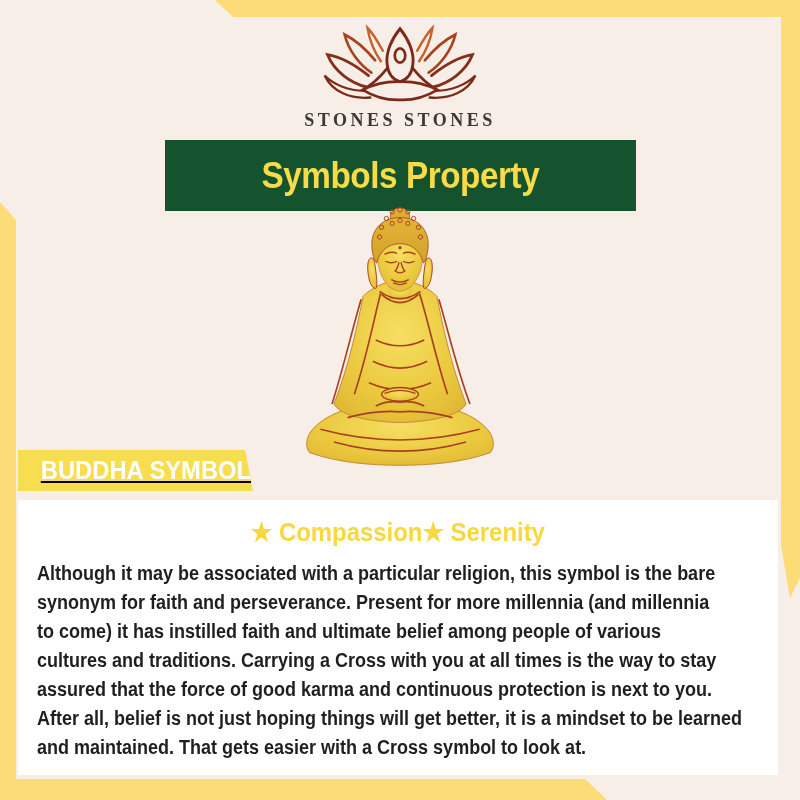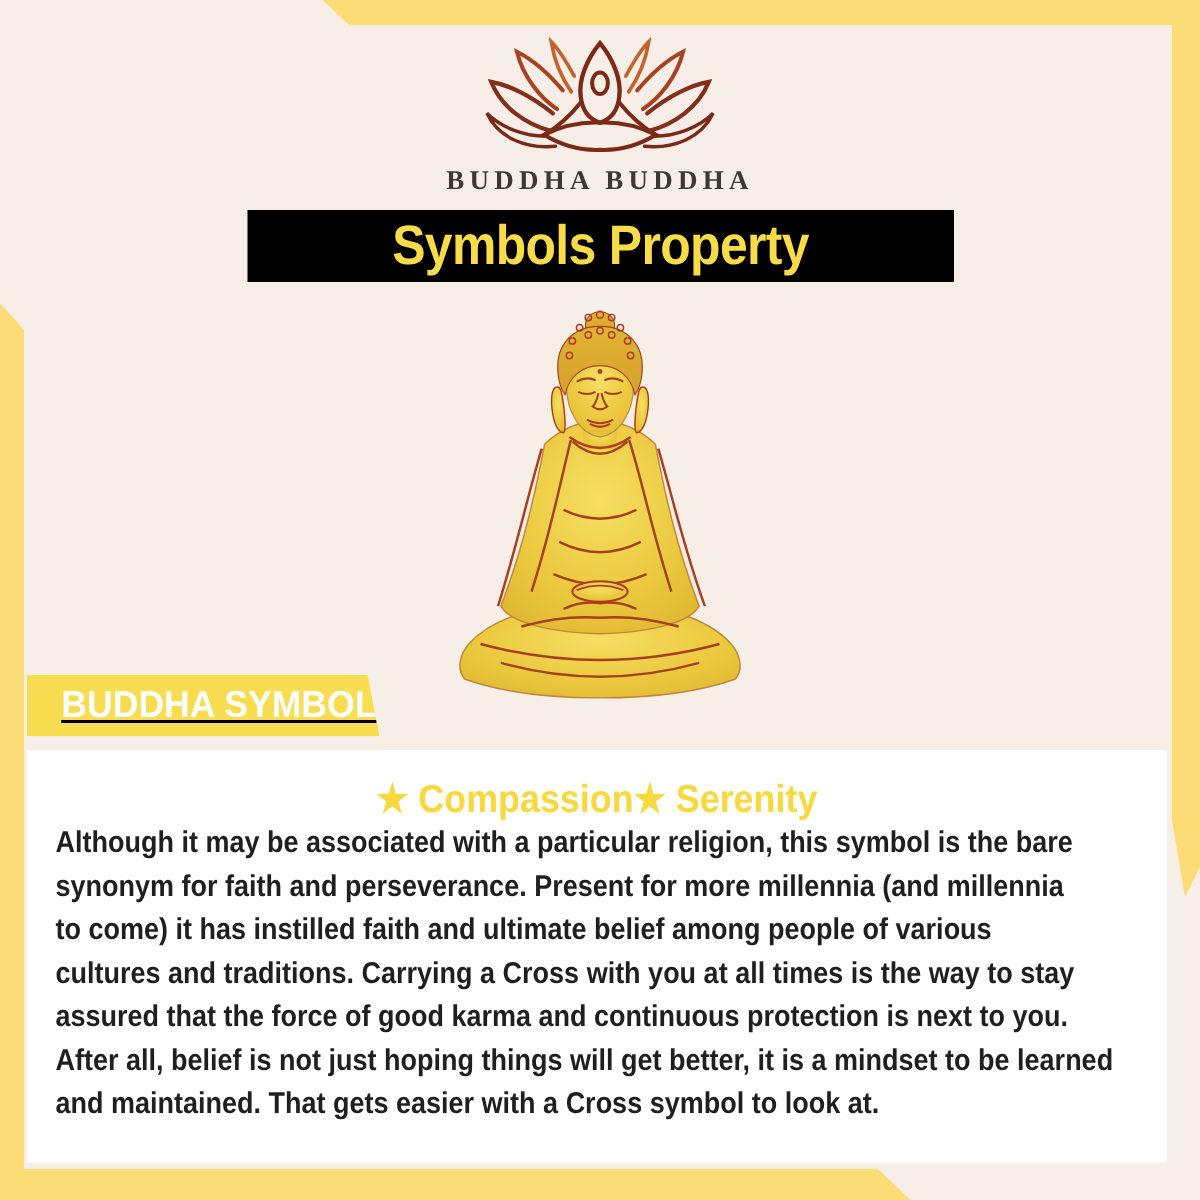--- a/index.html
+++ b/index.html
@@ -20,22 +20,22 @@
     clip-path:polygon(0 0,585px 0,607px 21px,0 21px);}
   
   #logo{position:absolute;left:315px;top:24px;width:170px;height:84px;}
   #brand-name{
     position:absolute;left:0;top:110px;width:800px;text-align:center;
     font-family:"Liberation Serif",serif;font-size:18px;font-weight:600;
     letter-spacing:3.5px;color:#3E3833;
   }
   
   #heading-band{
-    position:absolute;left:165px;top:140px;width:471px;height:48px;
-    background:#000000;display:flex;align-items:center;justify-content:center;
+    position:absolute;left:165px;top:140px;width:471px;height:71px;
+    background:#14532d;display:flex;align-items:center;justify-content:center;
   }
   #heading-band .title{
     font-size:37px;font-weight:bold;color:#F8DB48;letter-spacing:-.5px;
     transform:scaleX(.9);white-space:nowrap;
   }
   
   #buddha{position:absolute;left:283px;top:202px;width:234px;height:272px;}
   
   #badge{
     position:absolute;left:18px;top:450px;width:236px;height:41px;
@@ -49,21 +49,21 @@
   
   #content{
     position:absolute;left:18px;top:500px;width:760px;height:275px;
     background:#FFFFFF;overflow:hidden;
   }
   #traits{
     margin-top:17px;text-align:center;font-size:26px;font-weight:bold;
     color:#F7D83F;white-space:nowrap;
   }
   #traits .inner{display:inline-block;transform:scaleX(.92);}
-  #paragraph{margin-top:0;padding-left:19px;}
+  #paragraph{margin-top:11px;padding-left:19px;}
   #paragraph .line{
     font-size:20px;font-weight:bold;color:#1F1F1F;line-height:29px;
     white-space:nowrap;transform:scaleX(.9);transform-origin:left center;
   }
 </style>
 </head>
 <body>
 
 <div id="canvas">
 
@@ -84,21 +84,21 @@
     <path d="M59,38 C48,25 37,16 27,11 C31,28 43,43 55,51" stroke="#A8431F" stroke-width="2.8"></path>
     <path d="M52,54 C37,42 21,34 9,32 C16,50 34,62 50,66" stroke="#82301A" stroke-width="3"></path>
     <path d="M47,70 C32,70 16,64 6,54 C14,71 33,79 54,77" stroke="#7C2A18" stroke-width="2.4"></path>
 
     <path d="M103,28 C109,17 114,9 119,4 C117,17 112,29 105,39" stroke="#C4632D" stroke-width="2.6"></path>
     <path d="M111,38 C122,25 133,16 143,11 C139,28 127,43 115,51" stroke="#A8431F" stroke-width="2.8"></path>
     <path d="M118,54 C133,42 149,34 161,32 C154,50 136,62 120,66" stroke="#82301A" stroke-width="3"></path>
     <path d="M123,70 C138,70 154,64 164,54 C156,71 137,79 116,77" stroke="#7C2A18" stroke-width="2.4"></path>
   </svg>
 
-  <div id="brand-name">BUDDHA BUDDHA</div>
+  <div id="brand-name">STONES STONES</div>
 
   <div id="heading-band">
     <div class="title">Symbols Property</div>
   </div>
 
   <svg id="buddha" viewBox="0 0 240 280">
     <defs>
       <radialGradient id="gold" cx="50%" cy="38%" r="80%">
         <stop offset="0%" stop-color="#F6DF63"></stop>
         <stop offset="55%" stop-color="#EBC93E"></stop>

